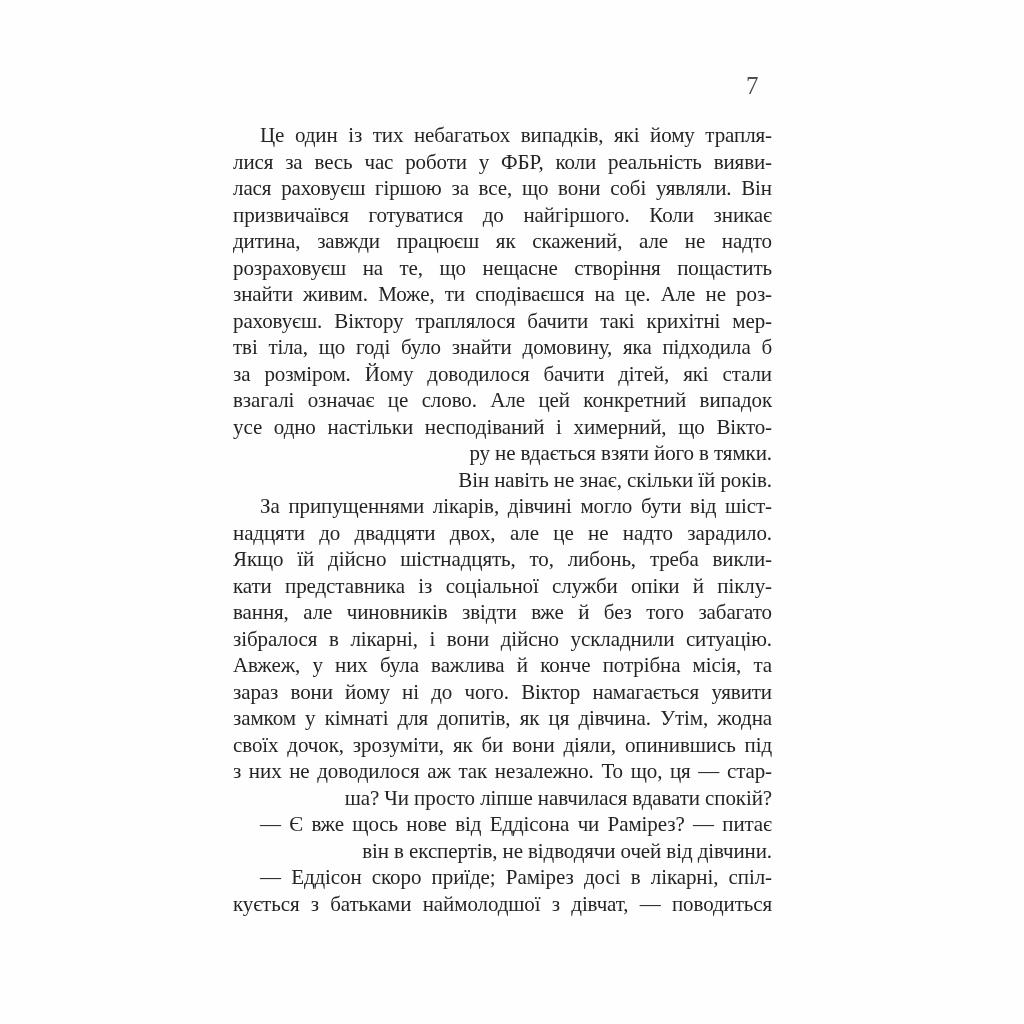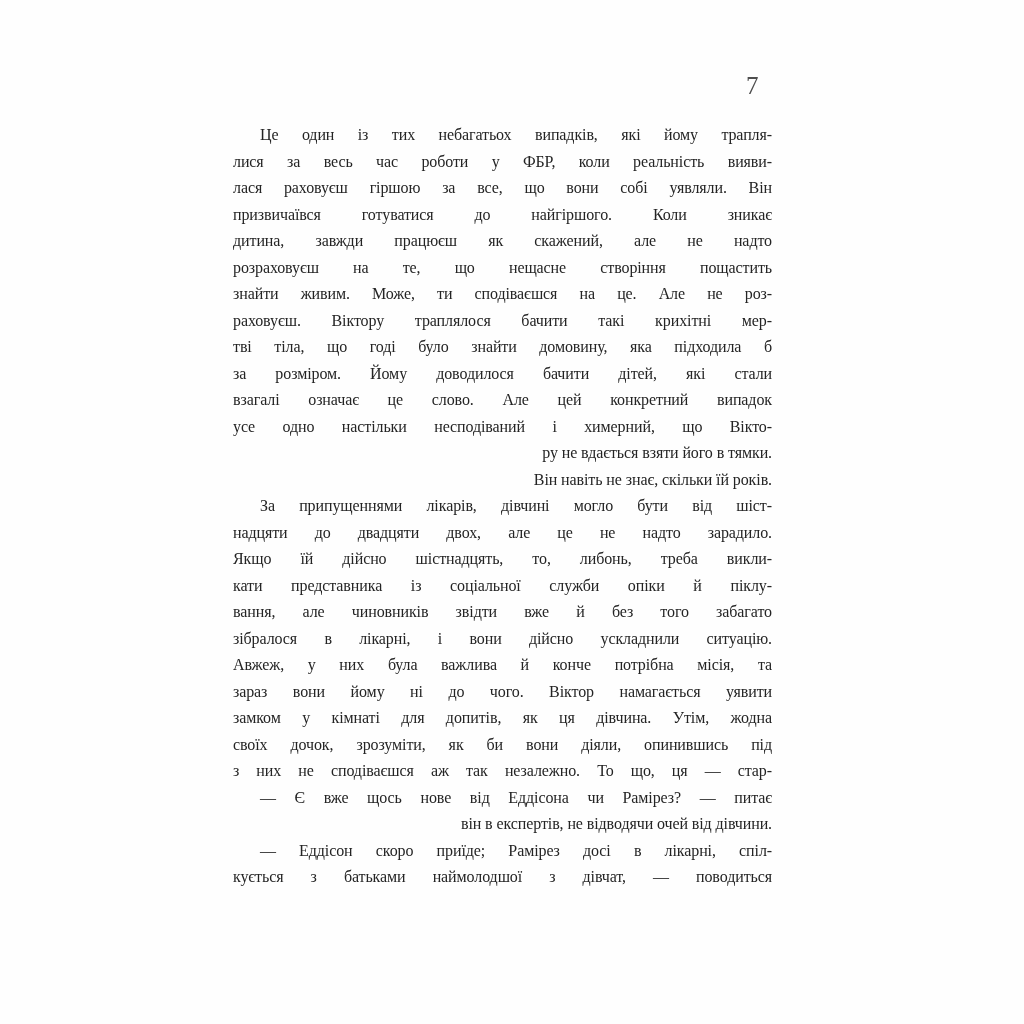--- a/index.html
+++ b/index.html
@@ -30,21 +30,21 @@
     font-size: 25px;
     line-height: 25px;
     color: #4f4f4f;
     letter-spacing: 0.5px;
   }
   .text-block {
     position: absolute;
     top: 122px;
     left: 233px;
     width: 539px;
-    font-size: 16px;
+    font-size: 21px;
     line-height: 26.5px;
     color: #242424;
     letter-spacing: -0.1px;
   }
   .paragraph {
     margin: 0;
     padding: 0;
   }
   .line {
     text-align: right;
@@ -86,21 +86,22 @@
         <div class="line j first">За припущеннями лікарів, дівчині могло бути від шіст-</div>
         <div class="line j">надцяти до двадцяти двох, але це не надто зарадило.</div>
         <div class="line j">Якщо їй дійсно шістнадцять, то, либонь, треба викли-</div>
         <div class="line j">кати представника із соціальної служби опіки й піклу-</div>
         <div class="line j">вання, але чиновників звідти вже й без того забагато</div>
         <div class="line j">зібралося в лікарні, і вони дійсно ускладнили ситуацію.</div>
         <div class="line j">Авжеж, у них була важлива й конче потрібна місія, та</div>
         <div class="line j">зараз вони йому ні до чого. Віктор намагається уявити</div>
         <div class="line j">замком у кімнаті для допитів, як ця дівчина. Утім, жодна</div>
         <div class="line j">своїх дочок, зрозуміти, як би вони діяли, опинившись під</div>
-        <div class="line j">з них не сподіваєшся аж так незалежно. То що, ця — стар-</div>
+        <div class="line j">з них не доводилося аж так незалежно. То що, ця — стар-</div>
+        <div class="line">ша? Чи просто ліпше навчилася вдавати спокій?</div>
       </div>
       <div class="paragraph">
         <div class="line j first">— Є вже щось нове від Еддісона чи Рамірез? — питає</div>
         <div class="line">він в експертів, не відводячи очей від дівчини.</div>
       </div>
       <div class="paragraph">
         <div class="line j first">— Еддісон скоро приїде; Рамірез досі в лікарні, спіл-</div>
         <div class="line j">кується з батьками наймолодшої з дівчат, — поводиться</div>
       </div>
     </div>

